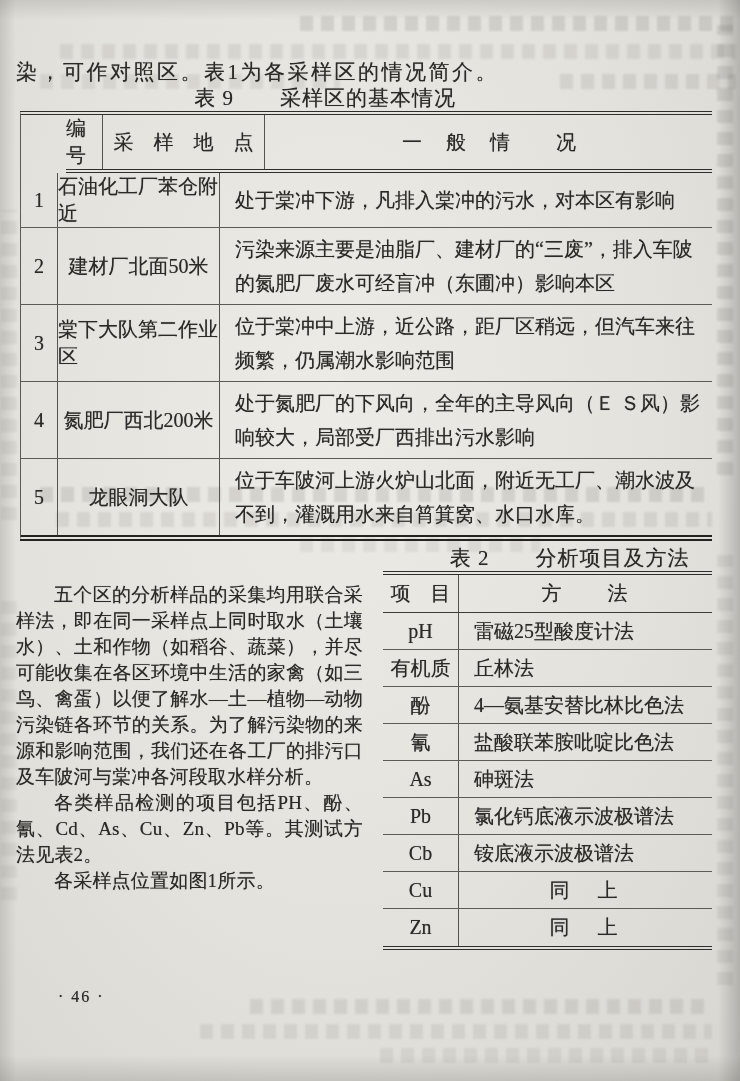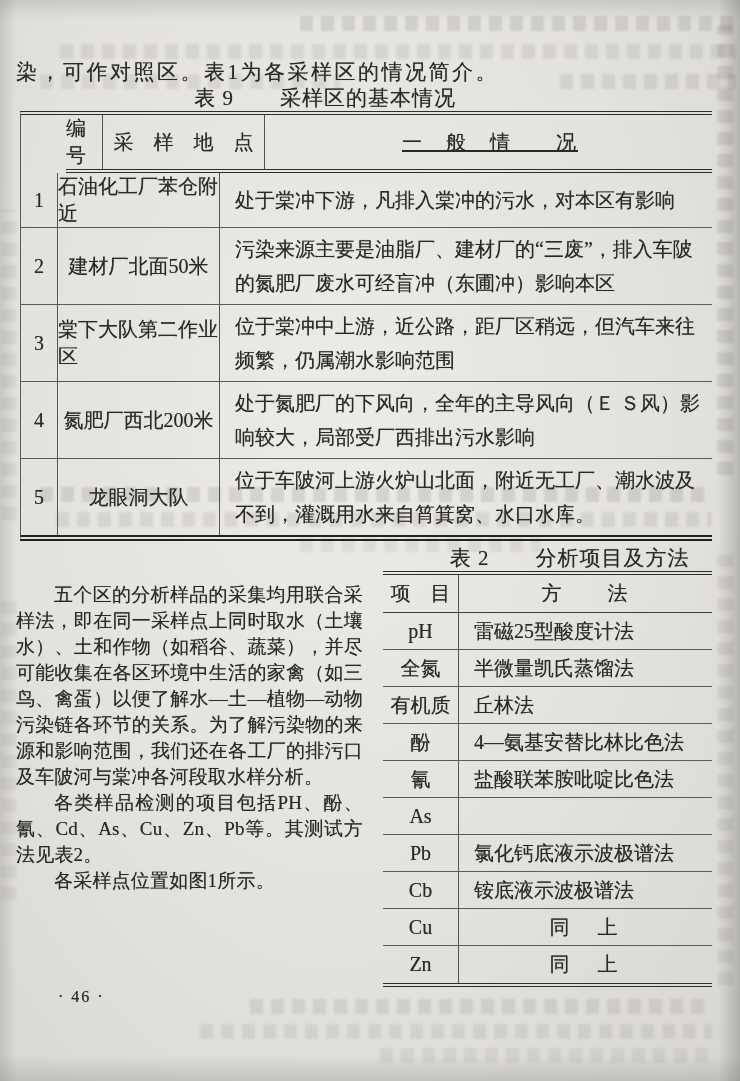--- a/index.html
+++ b/index.html
@@ -42,21 +42,21 @@
     border-left:1px solid #5b5954; font-size:20px; }
   .t1-row { display:grid; grid-template-columns:37px 162px 1fr;
     border-bottom:1px solid #5d5b55; }
   .t1-row:last-child { border-bottom:none; }
   .t1-head { border-bottom:4px double #2e2e2b; min-height:40px;margin-left:45px; }
   .rh-a{min-height:37px} .rh-b{min-height:70px} .rh-c{min-height:69px}
   .rh-d{min-height:73px} .rh-e{min-height:72px}
   .c-id, .c-loc { display:flex; align-items:center; justify-content:center;
     border-right:1px solid #55534d; }
   .c-info { display:flex; align-items:center; padding:4px 12px 4px 15px; line-height:34px; }
-  .t1-head .c-info { justify-content:center; letter-spacing:2px;text-decoration:underline; }
+  .t1-head .c-info { justify-content:center; letter-spacing:2px; }
 
   
   .body-col { position:absolute; left:16px; top:582px; width:347px;
     font-size:19px; line-height:26px; text-align:justify; letter-spacing:.2px; }
   .body-col p { text-indent:2em; }
 
   
   .t2 { position:absolute; left:383px; top:571px; width:329px;
     border-top:4px double #2e2e2b; border-bottom:4px double #2e2e2b; font-size:20px; }
   .t2-row { display:grid; grid-template-columns:76px 1fr;
@@ -144,37 +144,34 @@
   <div class="t2 ink">
     <div class="t2-row t2-head">
       <div class="item">项　目</div>
       <div class="method">方　　法</div>
     </div>
     <div class="t2-row">
       <div class="item">pH</div>
       <div class="method">雷磁25型酸度计法</div>
     </div>
     <div class="t2-row">
-      <div class="item">全氮</div>
-      <div class="method">半微量凯氏蒸馏法</div>
-    </div>
-    <div class="t2-row">
       <div class="item">有机质</div>
       <div class="method">丘林法</div>
     </div>
     <div class="t2-row">
       <div class="item">酚</div>
       <div class="method">4—氨基安替比林比色法</div>
     </div>
     <div class="t2-row">
       <div class="item">氰</div>
       <div class="method">盐酸联苯胺吡啶比色法</div>
     </div>
     <div class="t2-row">
       <div class="item">As</div>
+      <div class="method">砷斑法</div>
     </div>
     <div class="t2-row">
       <div class="item">Pb</div>
       <div class="method">氯化钙底液示波极谱法</div>
     </div>
     <div class="t2-row">
       <div class="item">Cb</div>
       <div class="method">铵底液示波极谱法</div>
     </div>
     <div class="t2-row">

